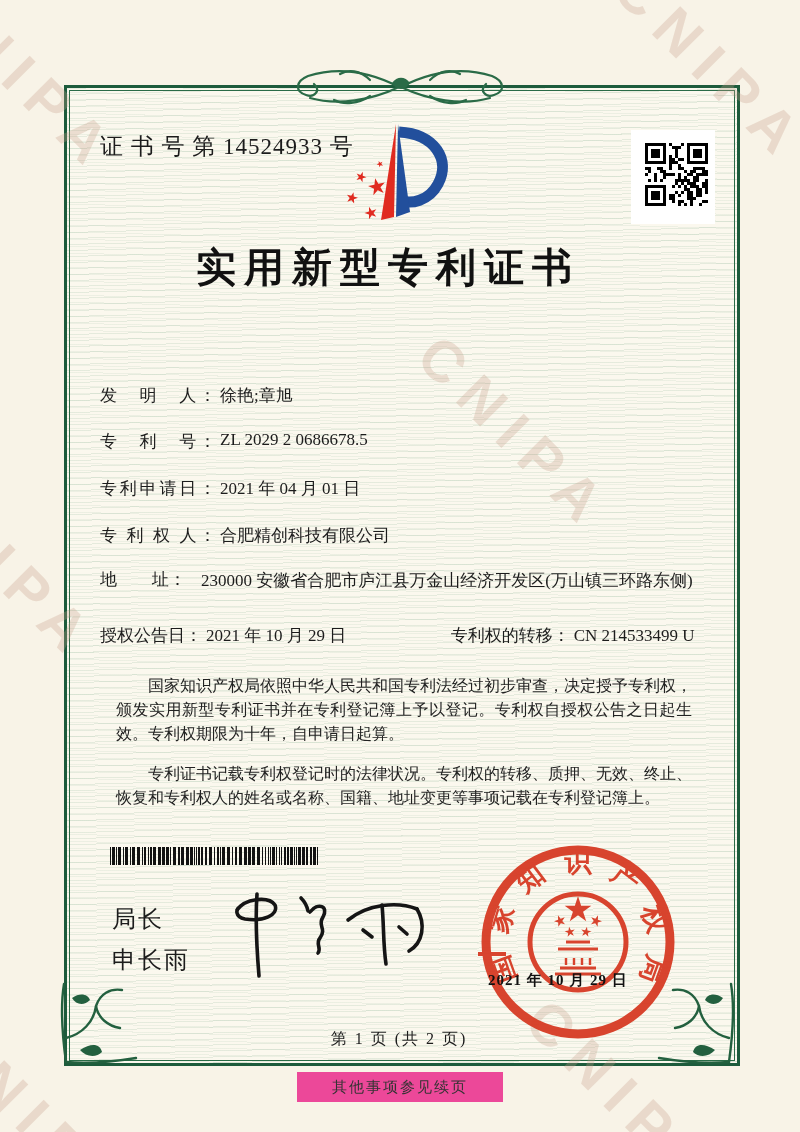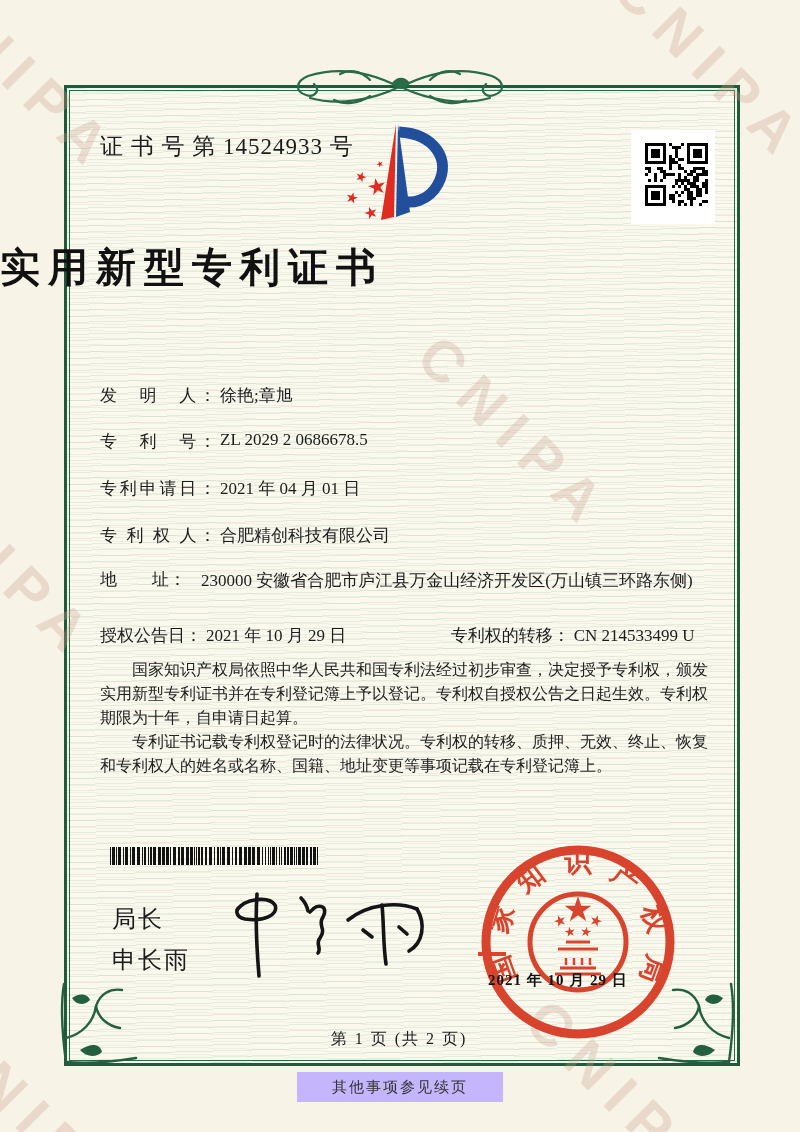--- a/index.html
+++ b/index.html
@@ -11,36 +11,36 @@
   .frame{position:absolute;left:64px;top:85px;width:670px;height:975px;
          border:3px solid #1d5b3c;z-index:0;
          background-color:#fbf8ee;
          background-image:
            repeating-linear-gradient(178.5deg, rgba(140,180,150,.20) 0 1px, rgba(0,0,0,0) 1px 6px),
            repeating-linear-gradient(181.5deg, rgba(140,180,150,.13) 0 1px, rgba(0,0,0,0) 1px 7px);}
   .frame::after{content:"";position:absolute;left:2px;top:2px;right:2px;bottom:2px;
          border:1px solid #2a6b47;}
   .content{position:absolute;left:0;top:0;width:800px;height:1132px;z-index:2;}
   .certno{position:absolute;left:100px;top:131px;font-size:23px;letter-spacing:1px;}
-  .title{position:absolute;left:0;top:240px;width:776px;text-align:left;
+  .title{position:absolute;left:0;top:240px;width:776px;text-align:center;
          font-size:40px;font-weight:bold;letter-spacing:8px;color:#111;}
   .frow{position:absolute;left:100px;font-size:17px;white-space:nowrap;}
   .lbl{display:inline-block;min-width:116px;text-align:justify;text-align-last:justify;white-space:nowrap;vertical-align:top;}
   .lbl-s{min-width:86px;}
   .val{margin-left:4px;}
   .val-wrap{display:inline-block;width:495px;white-space:normal;vertical-align:top;line-height:26px;margin-left:15px;}
   .paras{position:absolute;left:100px;top:658px;width:608px;font-size:16px;line-height:24px;color:#222;text-align:justify;}
-  .paras p{margin:0;text-indent:2em;}
+  .paras p{margin:16px;text-indent:2em;}
   .signer{position:absolute;left:112px;font-size:24px;letter-spacing:2px;}
   .sig-svg{position:absolute;left:215px;top:880px;}
   .seal-svg{position:absolute;left:478px;top:842px;mix-blend-mode:multiply;opacity:.95;}
   .seal-date{position:absolute;left:488px;top:971px;width:180px;font-size:15px;font-weight:bold;
              color:#111;letter-spacing:1px;white-space:nowrap;}
   .pagefooter{position:absolute;left:64px;top:1029px;width:670px;text-align:center;font-size:16px;letter-spacing:2px;}
-  .contnote{position:absolute;left:297px;top:1072px;width:206px;height:30px;background:#c4b5fd;
+  .contnote{position:absolute;left:297px;top:1072px;width:206px;height:30px;background:#ec4899;
             text-align:center;line-height:30px;font-size:15px;letter-spacing:2px;color:#333;}
   .qr-wrap{position:absolute;left:631px;top:130px;width:84px;height:94px;background:#ffffff;}
   .qr{position:absolute;left:14px;top:13px;}
   .barcode{position:absolute;left:110px;top:847px;}
   .logo{position:absolute;left:333px;top:120px;}
   .orn-top{position:absolute;left:280px;top:54px;}
   .orn-bl{position:absolute;left:50px;top:978px;}
   .orn-br{position:absolute;left:650px;top:978px;}
   svg text{font-family:"Liberation Serif",serif;}
 </style>

